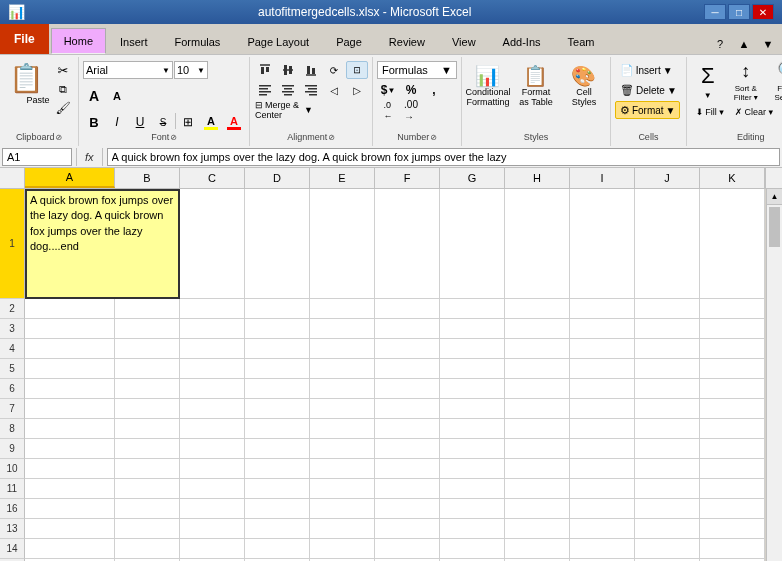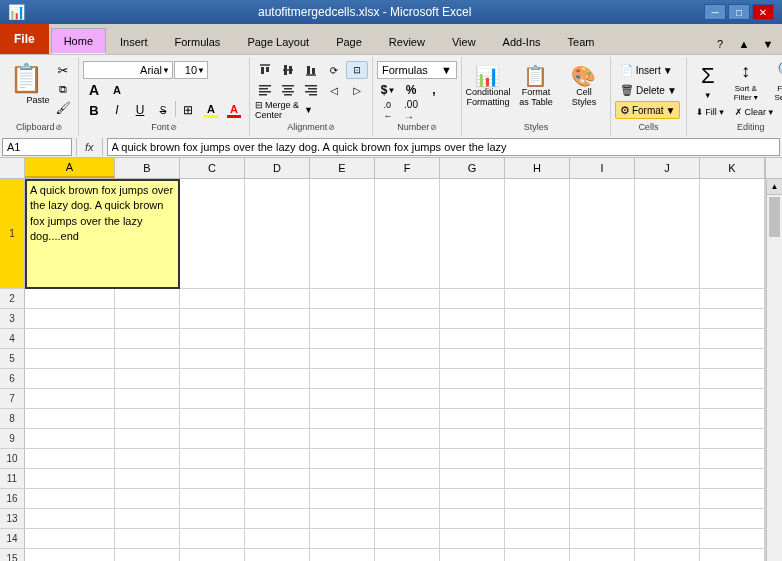--- a/index.html
+++ b/index.html
@@ -409,21 +409,21 @@
     </div>
     <div class="ribbon-group-label">
       <div class="ribbon-group-label-row">
         <span>Clipboard</span>
         <span class="group-expand-btn">⊘</span>
       </div>
     </div>
   </div>
 
   <div class="ribbon-group">
-    <div class="ribbon-group-content" style="flex-direction:column;gap:2px;text-align:right;">
+    <div class="ribbon-group-content" style="flex-direction:column;gap:8px;">
       <div class="btn-row">
         <div class="font-selector">
           <span style="flex:1;font-size:11px;">Arial</span>
           <span class="selector-arrow">▼</span>
         </div>
         <div class="size-selector">
           <span style="flex:1;">10</span>
           <span class="selector-arrow">▼</span>
         </div>
       </div>

